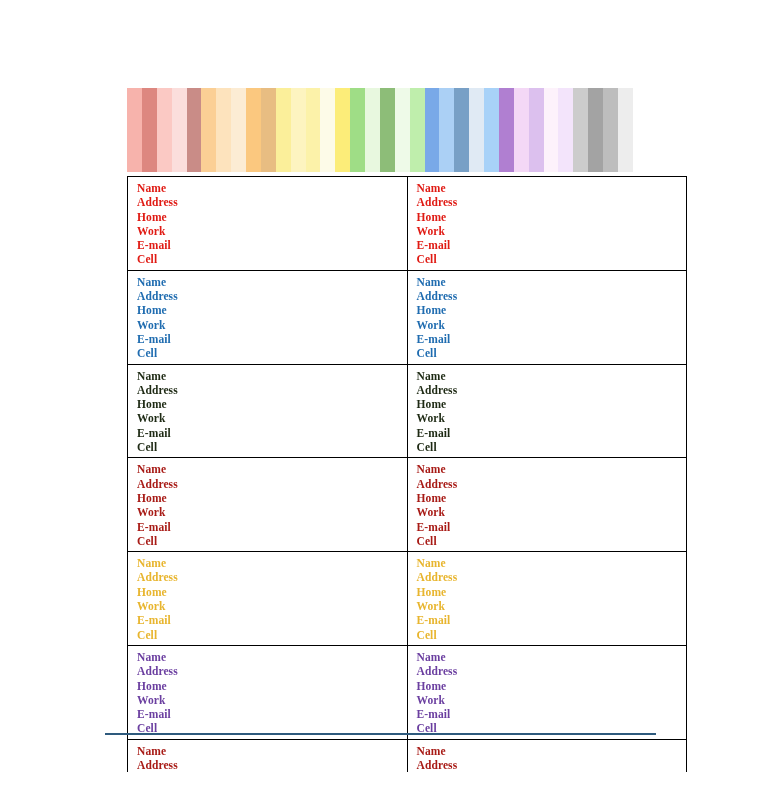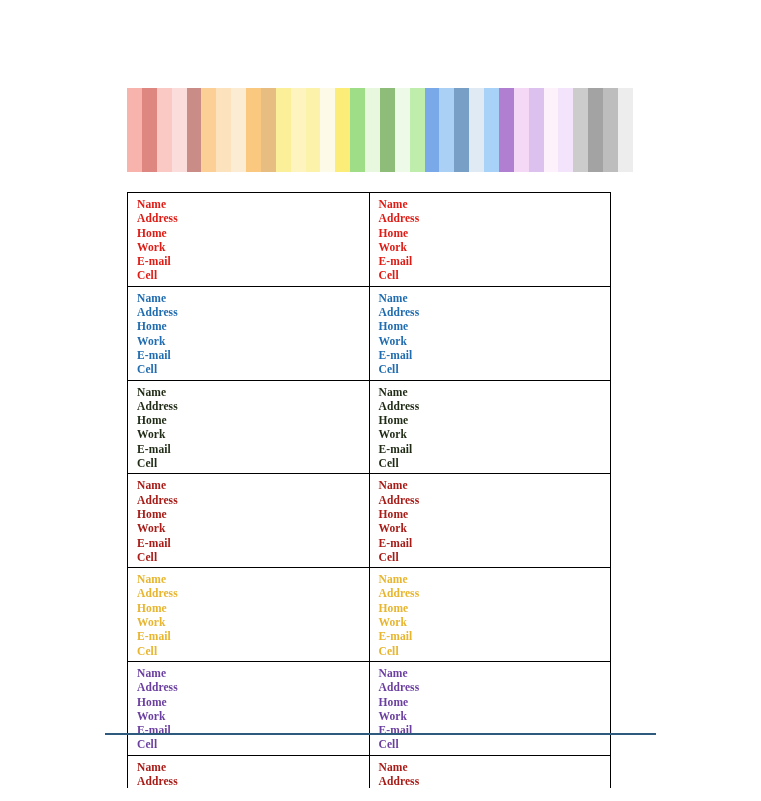--- a/index.html
+++ b/index.html
@@ -38,22 +38,22 @@
   }
   #swatch-band .swatch {
     flex: 1 1 0;
     height: 100%;
   }
 
   
   #contact-table {
     position: absolute;
     left: 127px;
-    top: 192px;
-    width: 484px;
+    top: 176px;
+    width: 560px;
     border-collapse: collapse;
     table-layout: fixed;
   }
   #contact-table td {
     width: 50%;
     border: 1px solid #000000;
     padding: 4px 0 3px 9px;
     vertical-align: top;
   }
   #contact-table tr.partial td {

